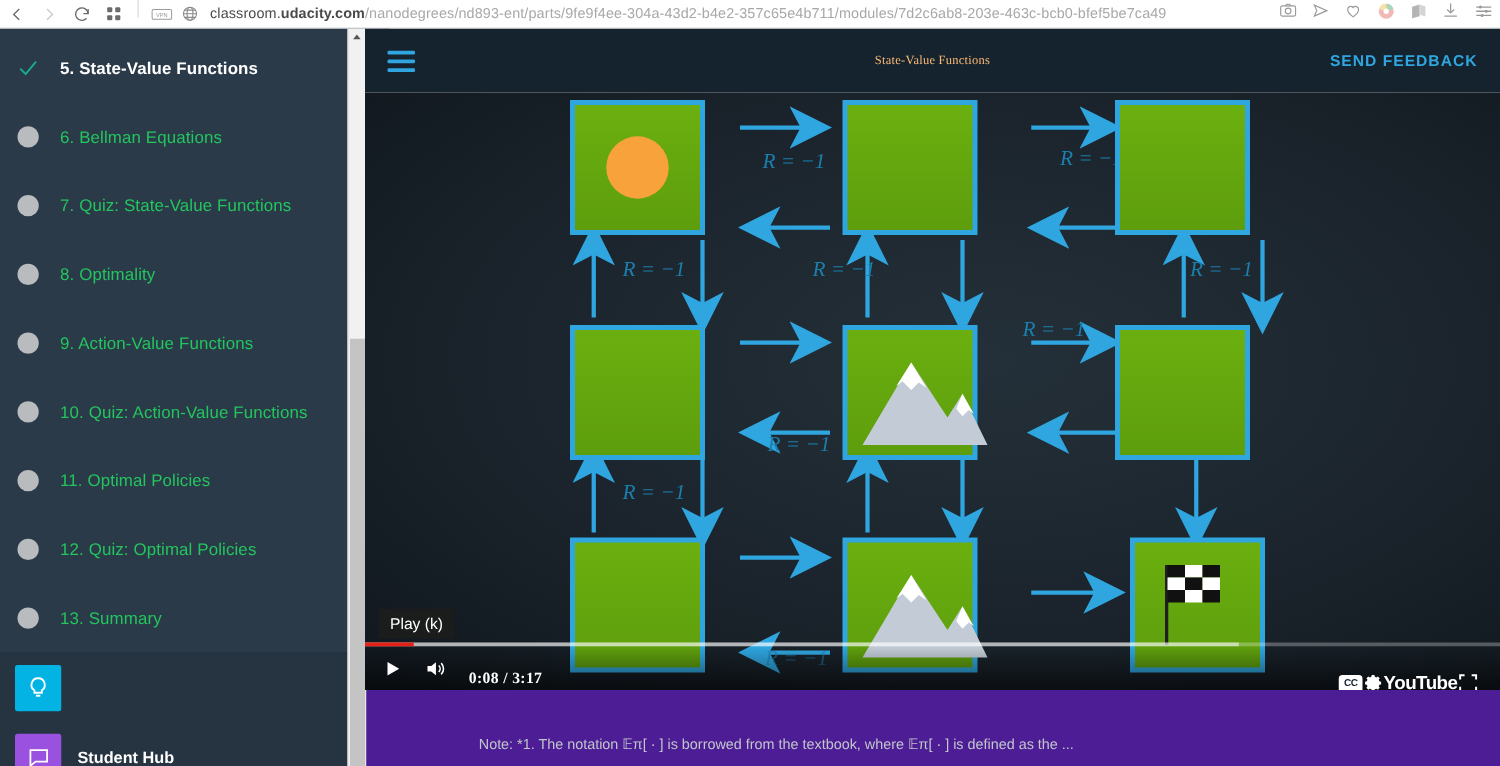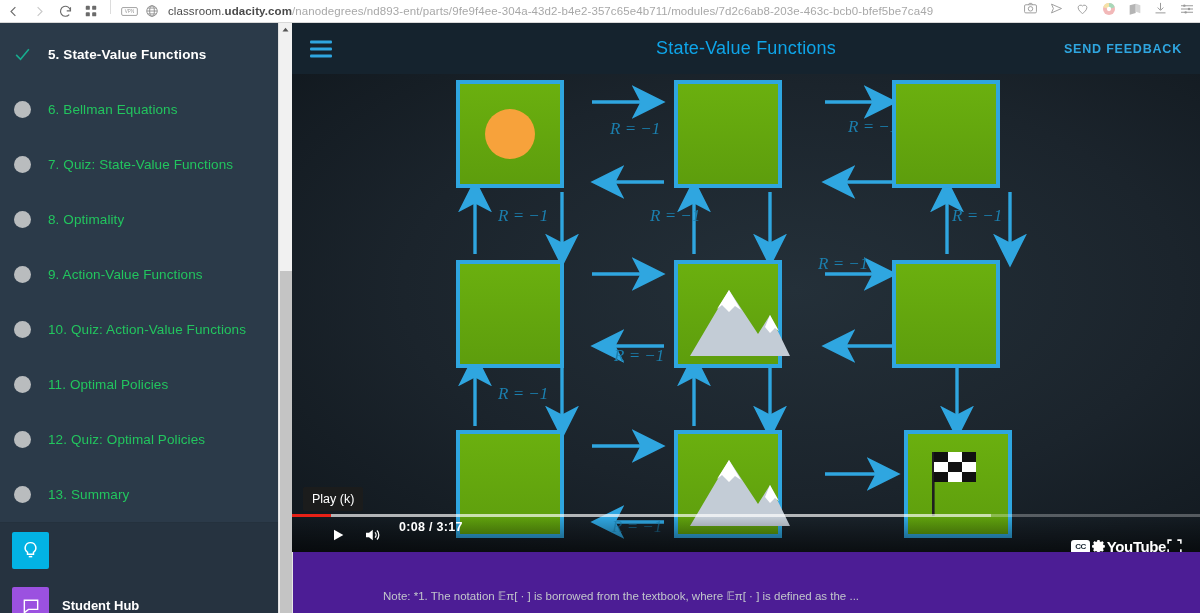--- a/index.html
+++ b/index.html
@@ -112,21 +112,21 @@
     height: 51px; background: #15232e;
     display: flex; align-items: center; position: relative;
   }
   .hamburger {
     position: absolute; left: 18px; top: 50%; transform: translateY(-50%);
     width: 22px; display: flex; flex-direction: column; gap: 4px;
   }
   .hamburger span { display: block; height: 3px; background: #2fa6e0; border-radius: 1px; }
   .video-title {
     width: 100%; text-align: center;
-    font-size: 18px; color: #0ea5e9; letter-spacing: .2px;
+    font-size: 10px; color: #fdba74; letter-spacing: .2px; font-family: Liberation Serif, serif;
   }
   .send-feedback {
     position: absolute; right: 18px; top: 50%; transform: translateY(-50%);
     font-size: 12.5px; color: #2fa6e0; font-weight: 700; letter-spacing: .8px;
   }
 
   
   .video {
     position: relative; height: 478px;
     background: radial-gradient(ellipse at 55% 45%, #243039 0%, #1b242c 55%, #10171d 100%);
@@ -147,21 +147,21 @@
     width: 100%; height: 3px; background: rgba(255,255,255,.28);
   }
   .progress .loaded { position: absolute; left: 0; top: 0; height: 3px; width: 77%; background: rgba(255,255,255,.55); }
   .progress .played { position: absolute; left: 0; top: 0; height: 3px; width: 4.3%; background: #e62117; }
 
   .controls {
     position: absolute; left: 0; bottom: 0; width: 100%; height: 35px;
     display: flex; align-items: center;
     background: linear-gradient(to top, rgba(0,0,0,.55), rgba(0,0,0,0));
   }
-  .ctl-left { display: flex; align-items: flex-start; gap: 0; padding-left: 29px; }
+  .ctl-left { display: flex; align-items: flex-end; gap: 0; padding-left: 5px; font-family: Liberation Serif, serif; }
   .ctl-right { margin-left: auto; display: flex; align-items: center; padding-right: 17px; margin-top: 24px; }
   .ctl { color: #fff; display: flex; align-items: center; justify-content: center; width: 34px; height: 30px; }
   .time {
     color: #fff; font-size: 12.5px; font-weight: 700; margin-left: 10px; letter-spacing: .3px;
   }
   .cc-box {
     border: 2px solid #fff; border-radius: 3px;
     font-size: 8px; font-weight: 700; color: #15232e; background: #fff;
     padding: 0 2px; line-height: 10px; letter-spacing: -.5px;
   }

